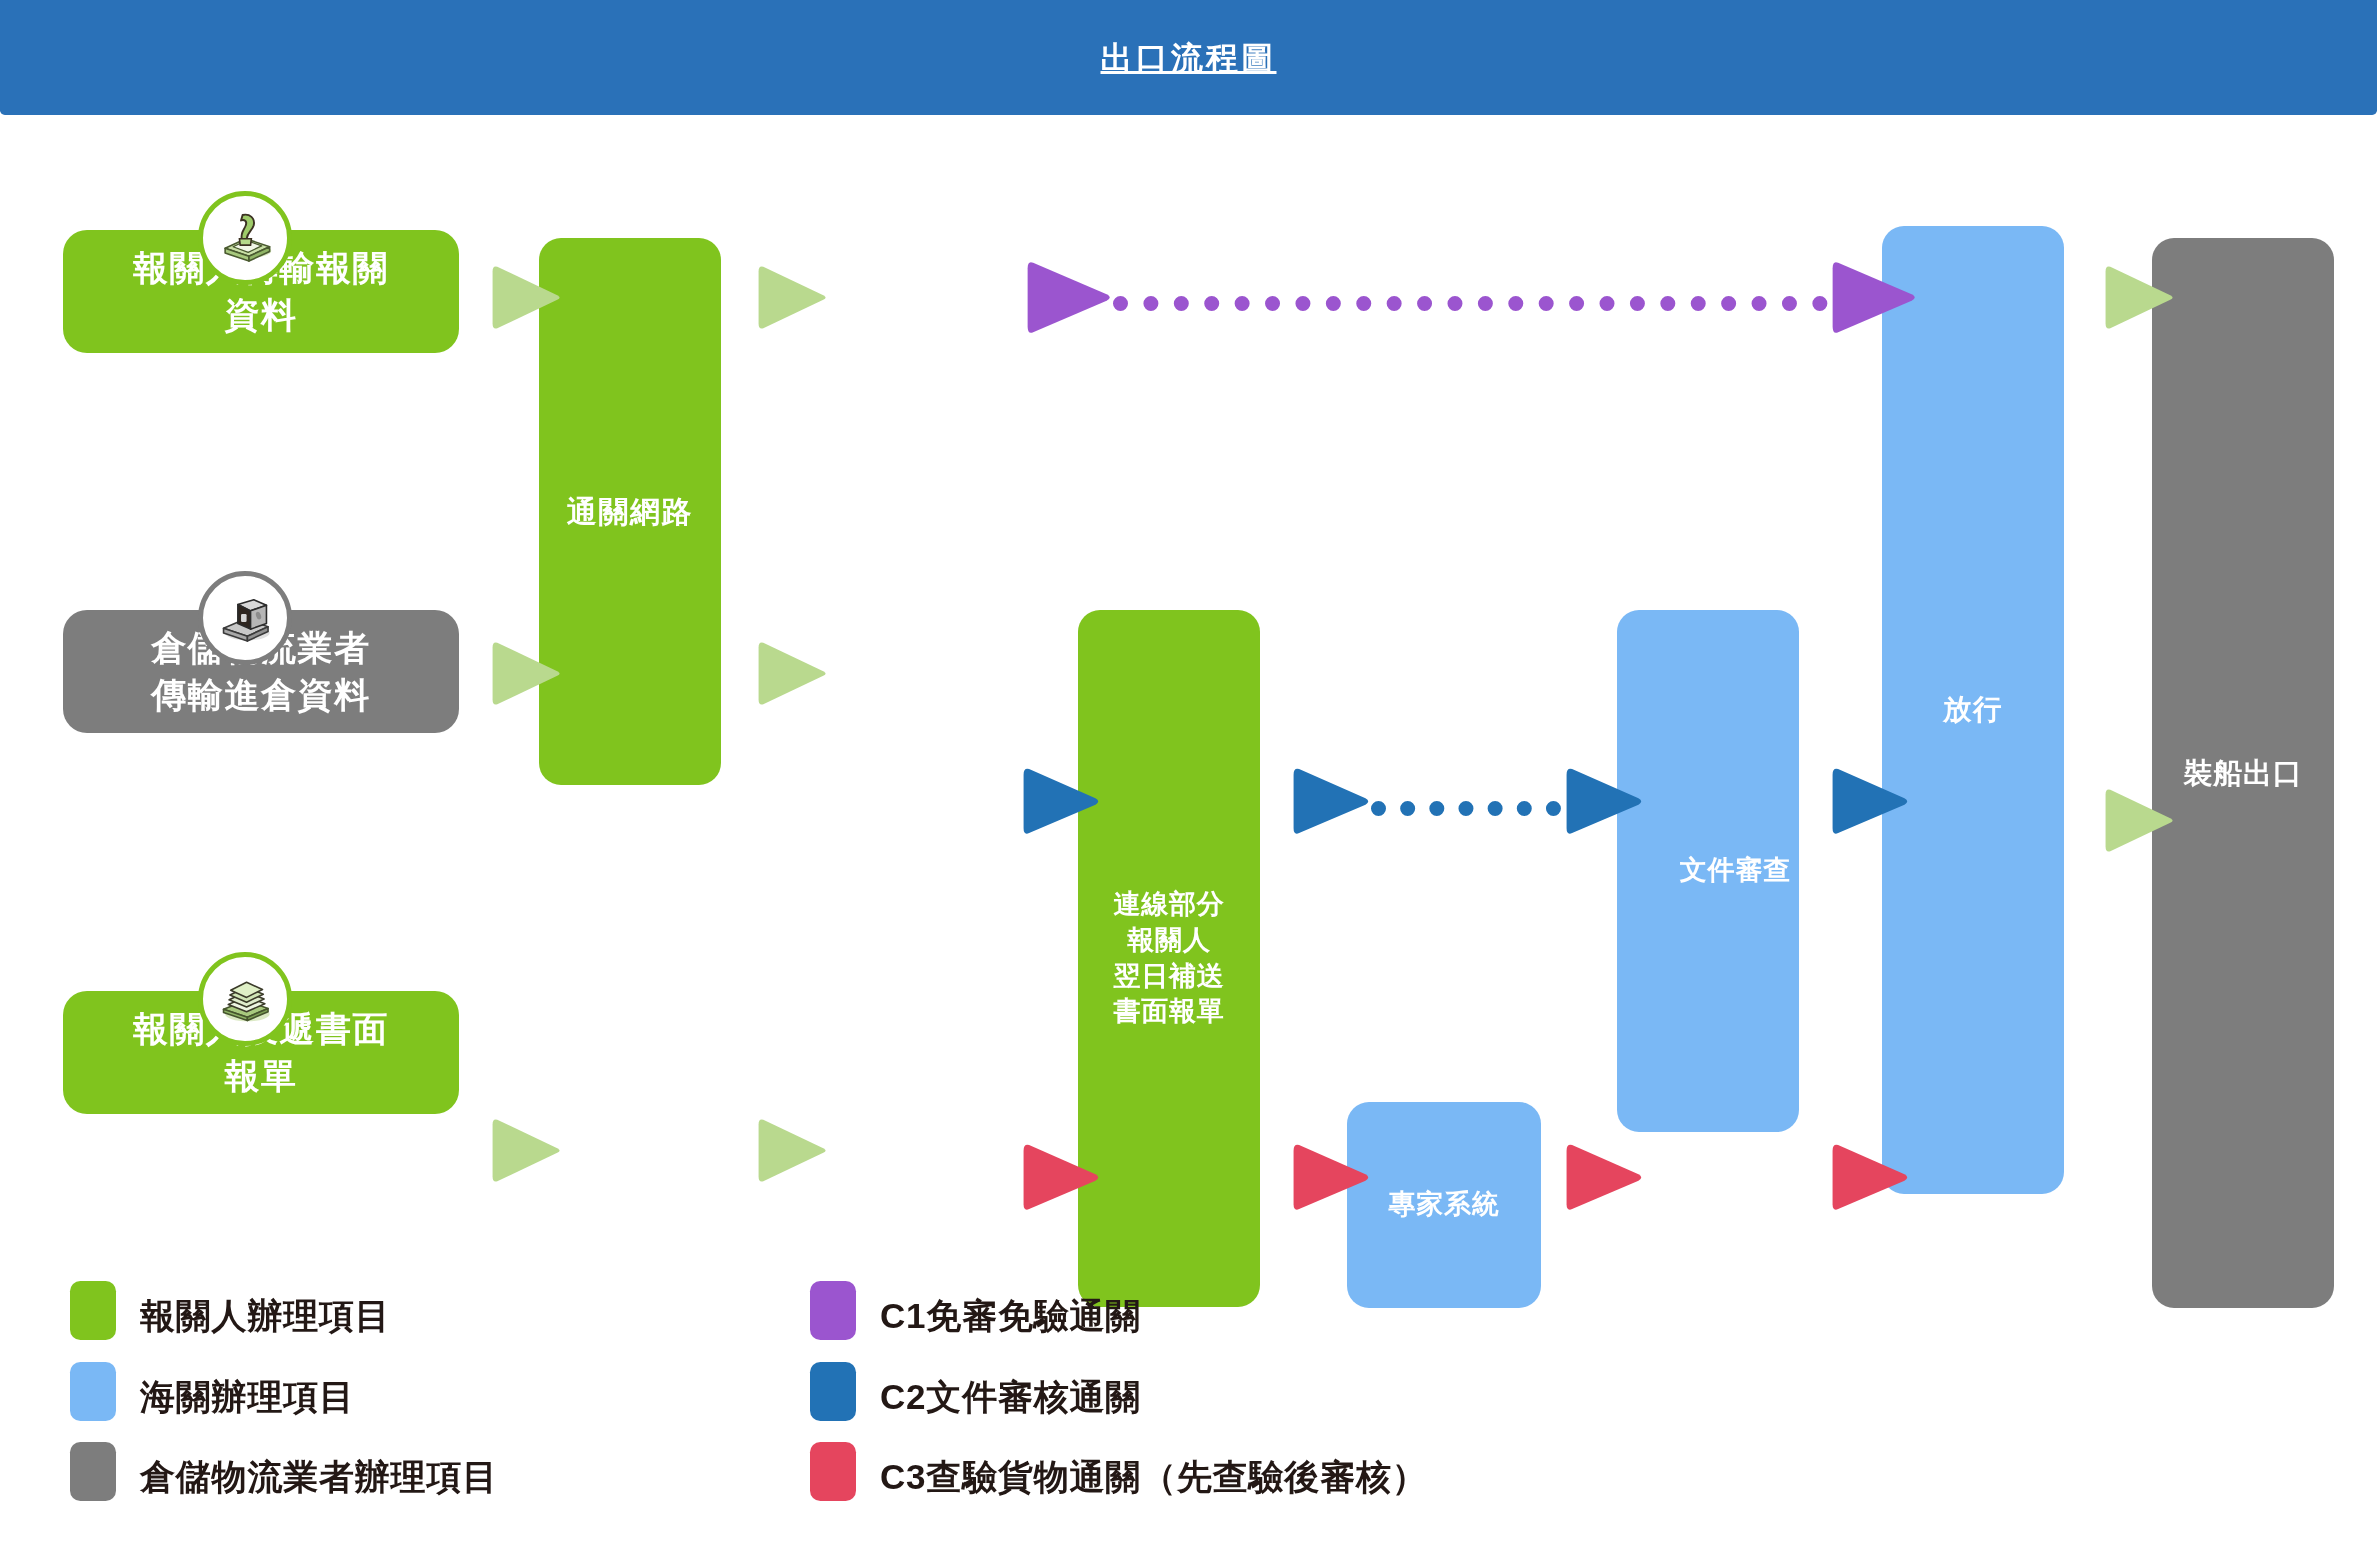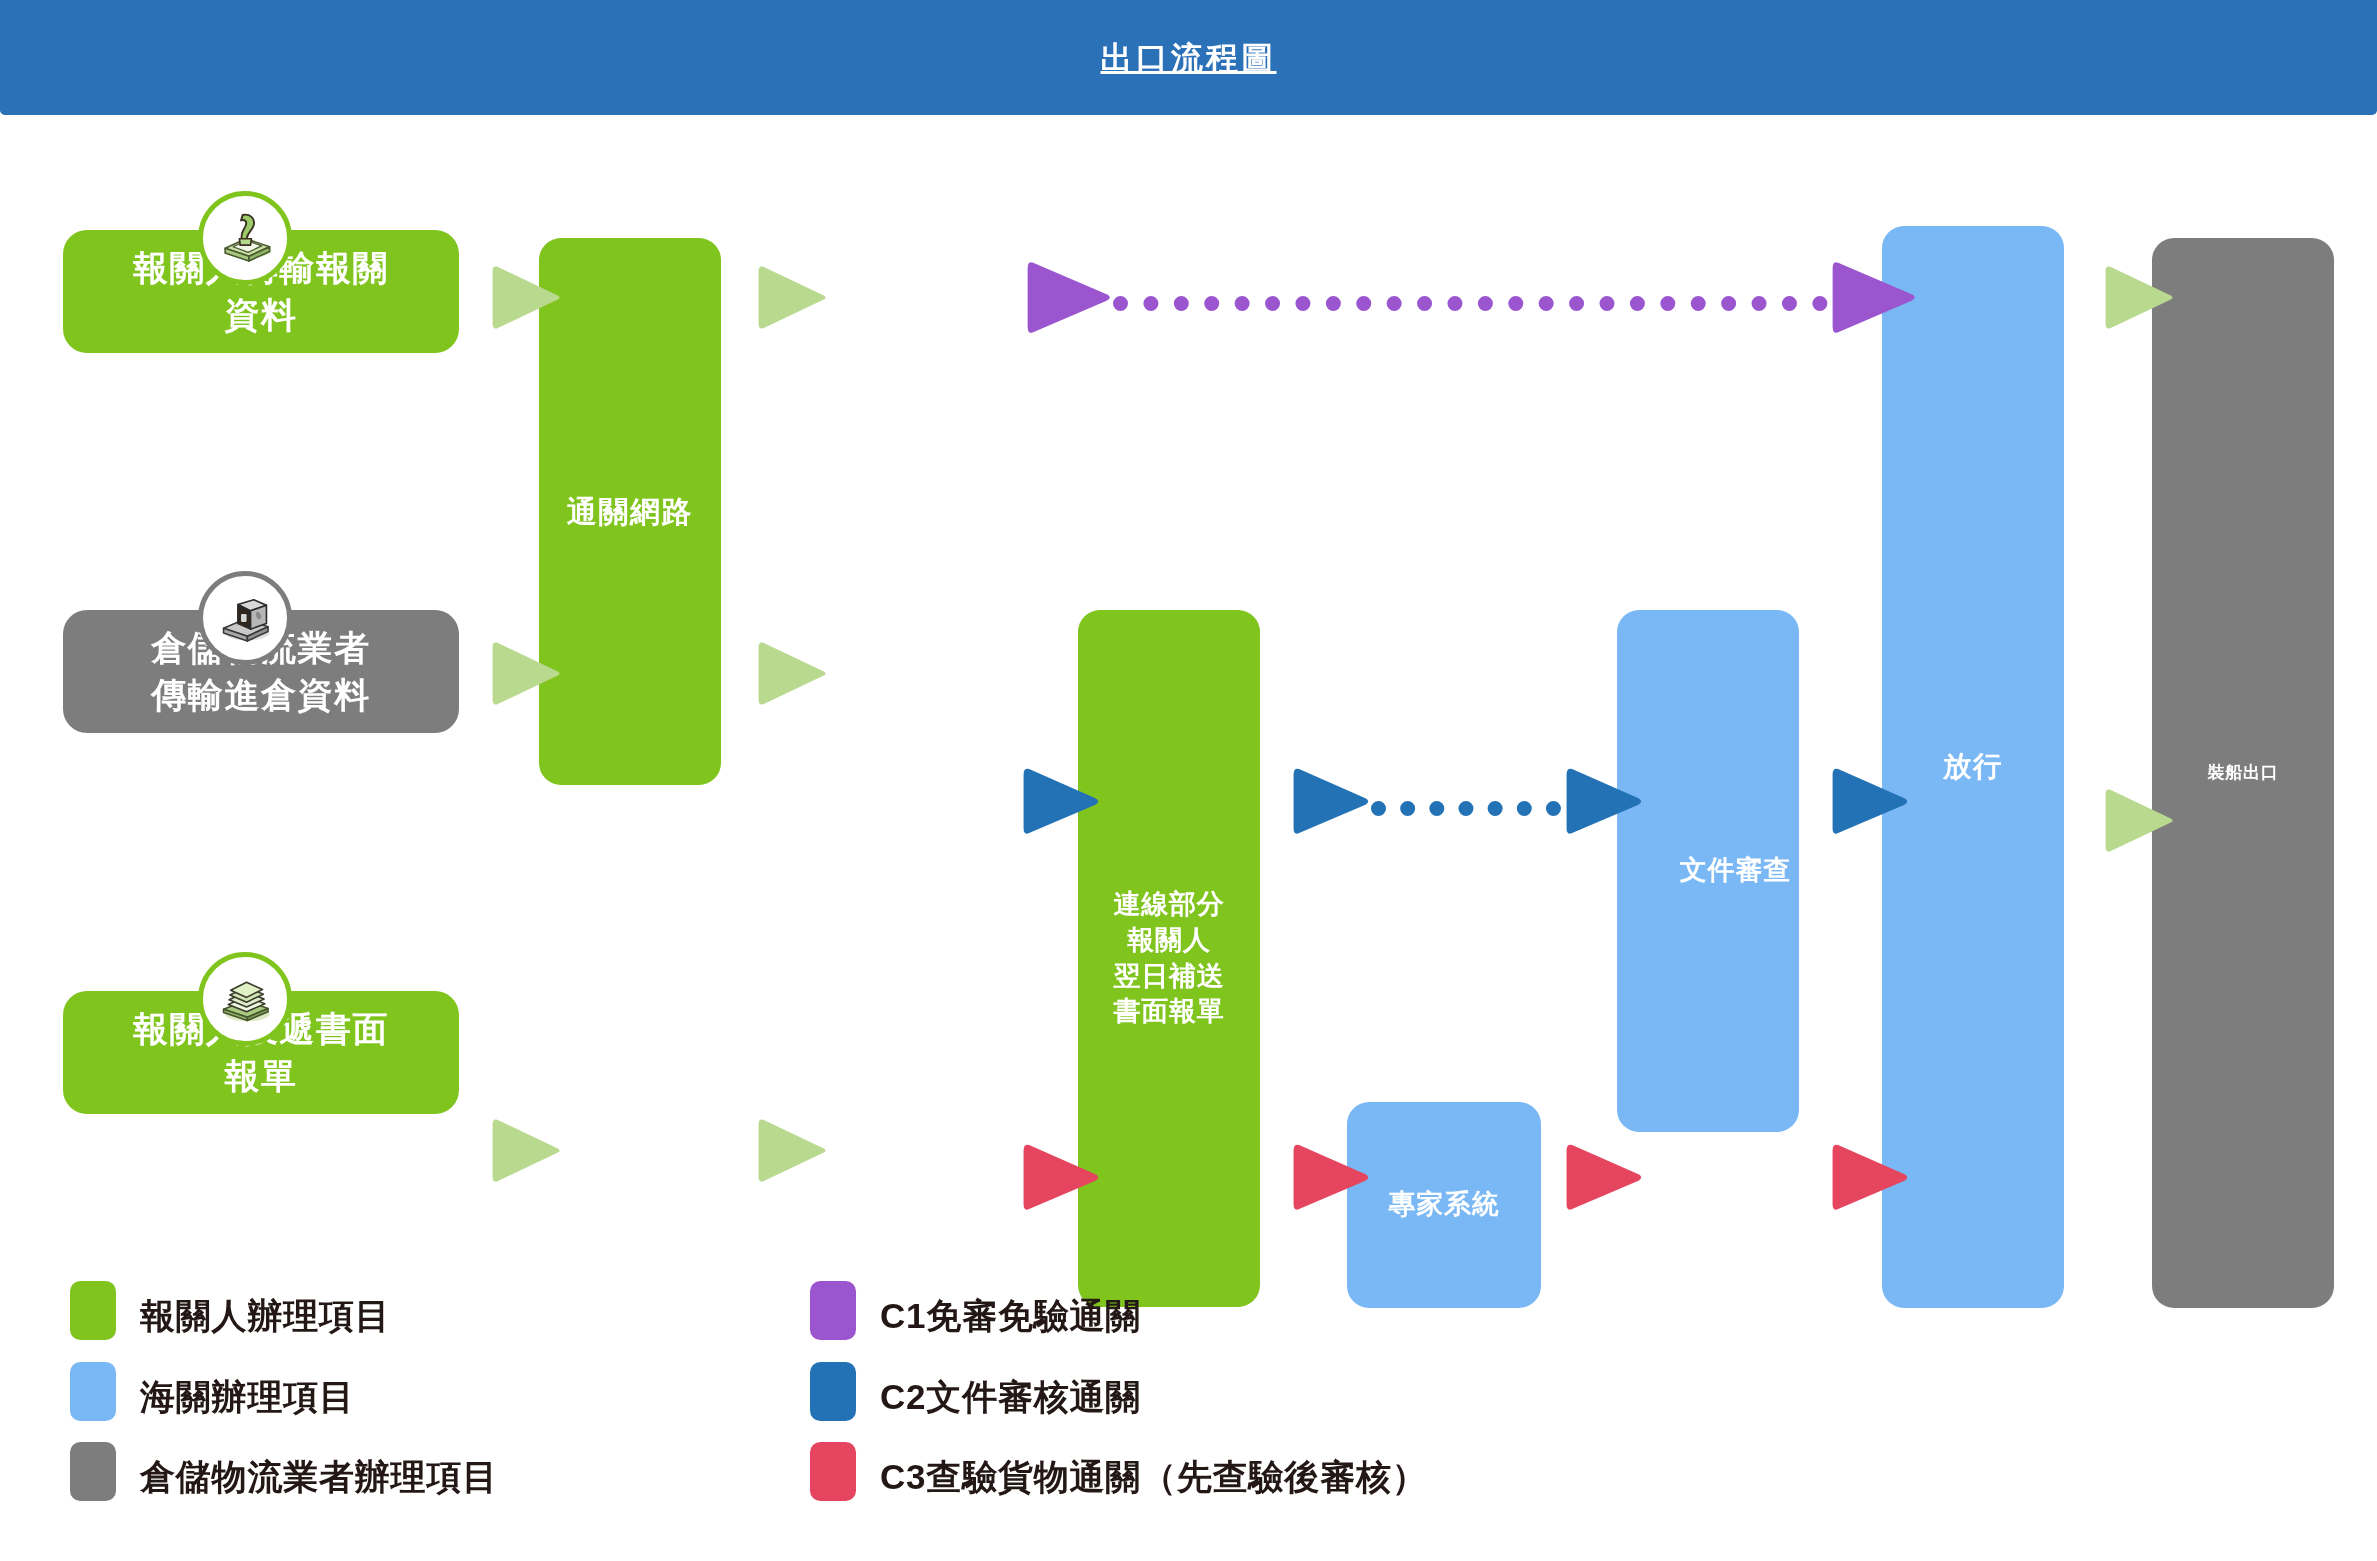--- a/index.html
+++ b/index.html
@@ -142,26 +142,26 @@
   </div>
 
   <div class="node blue" style="left:1347px;top:987px;width:194px;height:206px;">
     <span class="lbl" style="font-size:27px;letter-spacing:0.8px;">專家系統</span>
   </div>
 
   <div class="node blue" style="left:1617px;top:495px;width:182px;height:522px;justify-content:flex-end;">
     <span class="lbl" style="font-size:27px;letter-spacing:0.8px;">文件審查</span>
   </div>
 
-  <div class="node blue" style="left:1882px;top:111px;width:182px;height:1082px;">
+  <div class="node blue" style="left:1882px;top:111px;width:182px;height:968px;">
     <span class="lbl" style="font-size:28.5px;letter-spacing:1.6px;">放行</span>
   </div>
 
   <div class="node gray" style="left:2152px;top:123px;width:182px;height:1070px;">
-    <span class="lbl" style="font-size:17px;letter-spacing:0.8px;">裝船出口</span>
+    <span class="lbl" style="font-size:29px;letter-spacing:0.8px;">裝船出口</span>
   </div>
 
   <div class="arrow" style="left:491px;top:147px;">
     <svg width="71" height="71" viewBox="0 0 90 90">
       <path d="M8 6 Q2 4 2 12 L2 78 Q2 86 8 84 L84 48 Q90 45 84 42 Z" fill="#b9d98e"></path>
     </svg>
   </div>
 
   <div class="arrow" style="left:757px;top:147px;">
     <svg width="71" height="71" viewBox="0 0 90 90">

